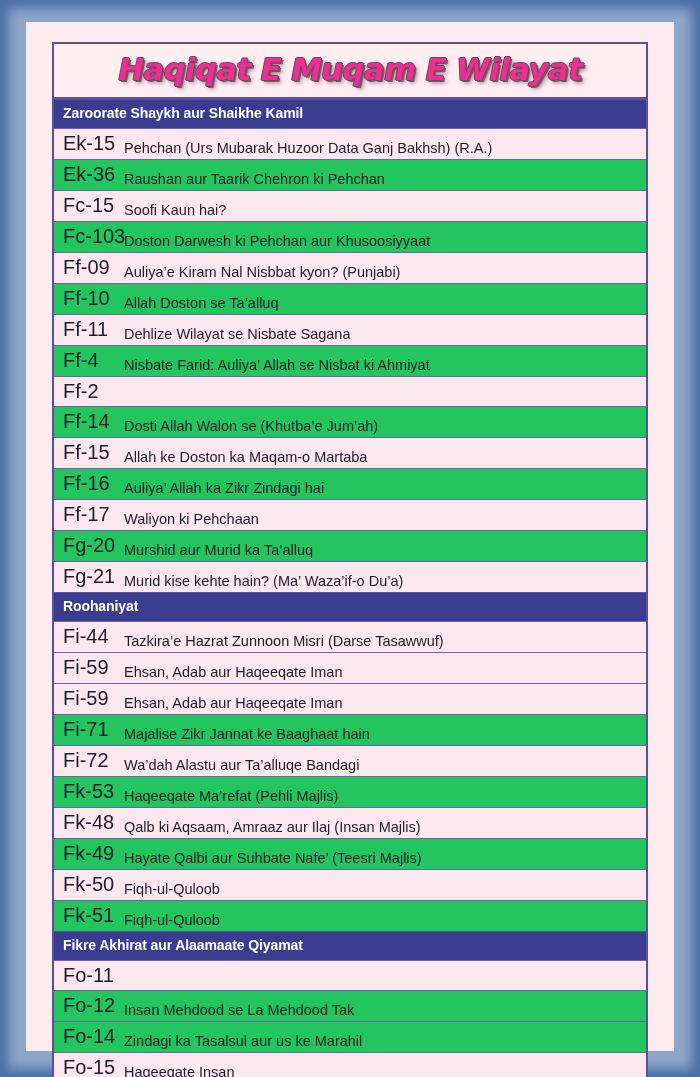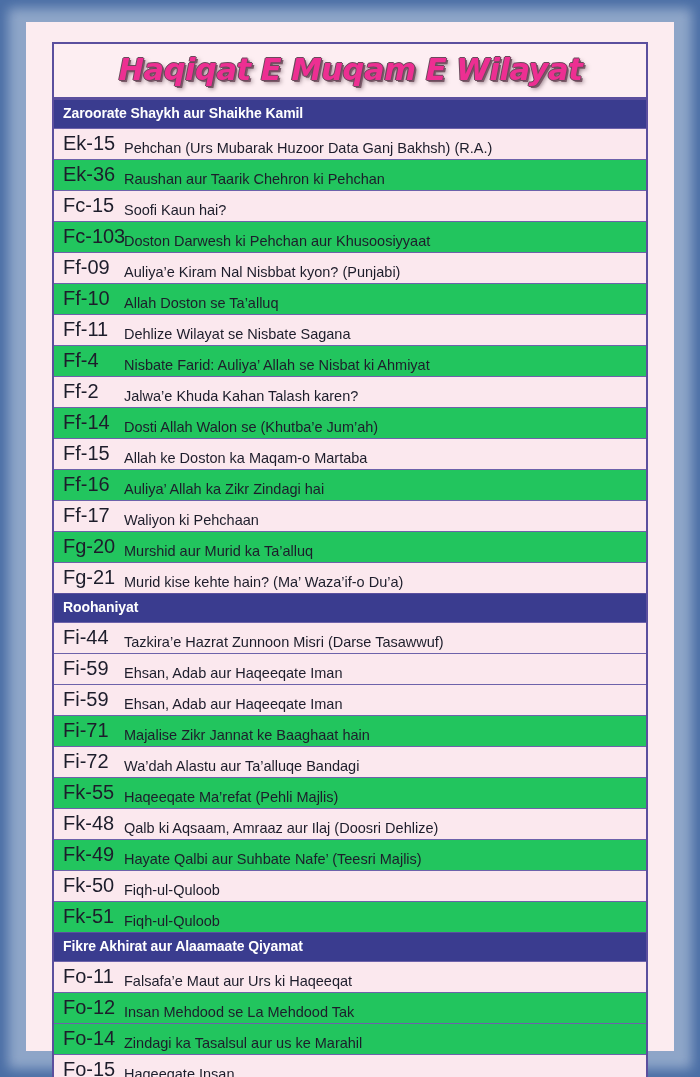--- a/index.html
+++ b/index.html
@@ -177,21 +177,20 @@
           <div class="row">
             <div class="cell-code">Ff-11</div>
             <div class="cell-title"><span>Dehlize Wilayat se Nisbate Sagana</span></div>
           </div>
           <div class="row alt">
             <div class="cell-code">Ff-4</div>
             <div class="cell-title"><span>Nisbate Farid: Auliya’ Allah se Nisbat ki Ahmiyat</span></div>
           </div>
           <div class="row">
             <div class="cell-code">Ff-2</div>
-            <div class="cell-title"><span>Jalwa’e Khuda Kahan Talash karen?</span></div>
           </div>
           <div class="row alt">
             <div class="cell-code">Ff-14</div>
             <div class="cell-title"><span>Dosti Allah Walon se (Khutba’e Jum’ah)</span></div>
           </div>
           <div class="row">
             <div class="cell-code">Ff-15</div>
             <div class="cell-title"><span>Allah ke Doston ka Maqam-o Martaba</span></div>
           </div>
           <div class="row alt">
@@ -225,43 +224,42 @@
           </div>
           <div class="row alt">
             <div class="cell-code">Fi-71</div>
             <div class="cell-title"><span>Majalise Zikr Jannat ke Baaghaat hain</span></div>
           </div>
           <div class="row">
             <div class="cell-code">Fi-72</div>
             <div class="cell-title"><span>Wa’dah Alastu aur Ta’alluqe Bandagi</span></div>
           </div>
           <div class="row alt">
-            <div class="cell-code">Fk-55</div>
+            <div class="cell-code">Fk-53</div>
             <div class="cell-title"><span>Haqeeqate Ma’refat (Pehli Majlis)</span></div>
           </div>
           <div class="row">
             <div class="cell-code">Fk-48</div>
-            <div class="cell-title"><span>Qalb ki Aqsaam, Amraaz aur Ilaj (Doosri Dehlize)</span></div>
+            <div class="cell-title"><span>Qalb ki Aqsaam, Amraaz aur Ilaj (Insan Majlis)</span></div>
           </div>
           <div class="row alt">
             <div class="cell-code">Fk-49</div>
             <div class="cell-title"><span>Hayate Qalbi aur Suhbate Nafe’ (Teesri Majlis)</span></div>
           </div>
           <div class="row">
             <div class="cell-code">Fk-50</div>
             <div class="cell-title"><span>Fiqh-ul-Quloob</span></div>
           </div>
           <div class="row alt">
             <div class="cell-code">Fk-51</div>
             <div class="cell-title"><span>Fiqh-ul-Quloob</span></div>
           </div>
           <div class="section-head">Fikre Akhirat aur Alaamaate Qiyamat</div>
           <div class="row">
             <div class="cell-code">Fo-11</div>
-            <div class="cell-title"><span>Falsafa’e Maut aur Urs ki Haqeeqat</span></div>
           </div>
           <div class="row alt">
             <div class="cell-code">Fo-12</div>
             <div class="cell-title"><span>Insan Mehdood se La Mehdood Tak</span></div>
           </div>
           <div class="row alt">
             <div class="cell-code">Fo-14</div>
             <div class="cell-title"><span>Zindagi ka Tasalsul aur us ke Marahil</span></div>
           </div>
           <div class="row">

